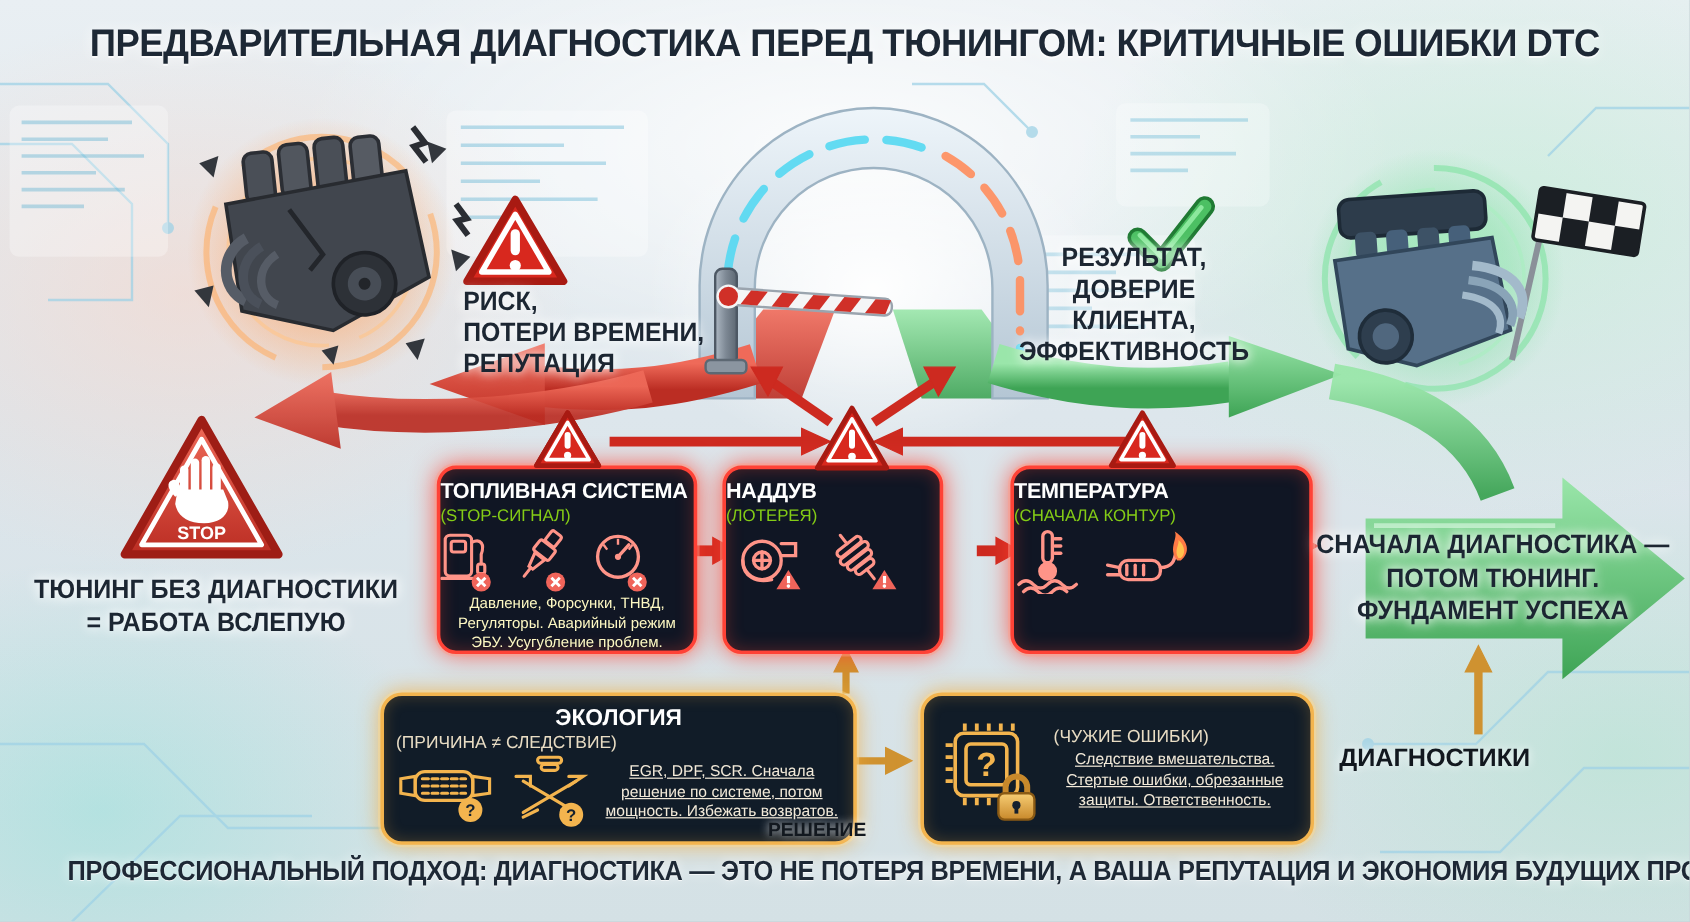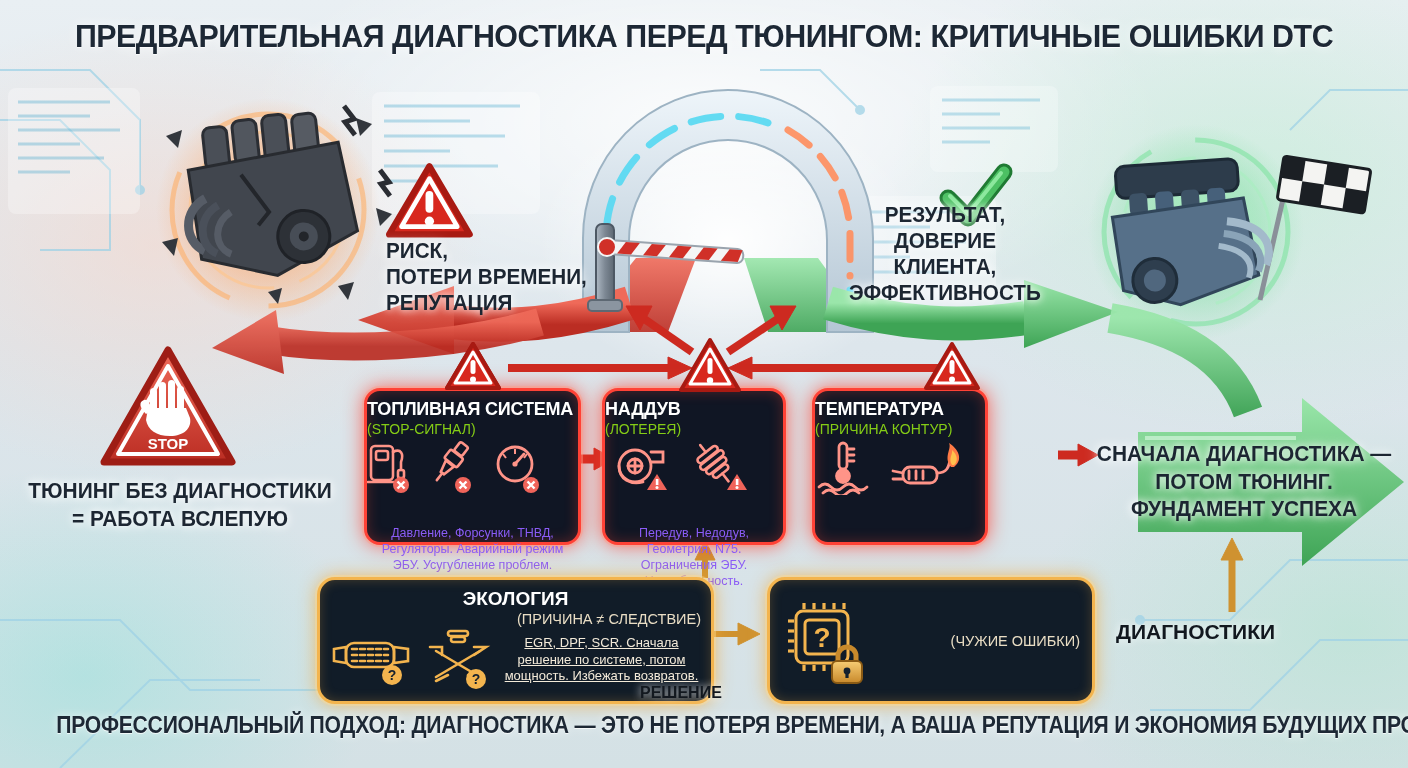--- a/index.html
+++ b/index.html
@@ -33,28 +33,28 @@
   .stop-caption{left:12px;top:477px;width:336px;text-align:center;font-size:22px;line-height:1.25;transform:scaleX(.95);z-index:6;}
   .green-caption{left:1083px;top:440px;width:322px;text-align:center;font-size:22px;line-height:1.25;transform:scaleX(.95);z-index:6;}
   .dtc-box{
     top:388px;height:157px;background:#101624;border:3px solid #ff4236;border-radius:16px;
     box-shadow:0 0 0 2px rgba(255,160,140,.45),0 0 20px rgba(255,60,45,.8), inset 0 0 14px rgba(255,70,50,.3);
     display:flex;flex-direction:column;z-index:4;box-sizing:border-box;padding-top:8px;
   }
   .dtc-title{font-size:18px;font-weight:bold;color:#fff;letter-spacing:-.2px;}
   .dtc-sub{font-size:14px;color:#84cc16;margin-top:1px;}
   .dtc-icons{height:56px;display:flex;gap:16px;align-items:center;margin:3px 0 1px;}
-  .dtc-desc{font-size:12.5px;color:#8b5cf6;line-height:1.28;text-align:center;padding:0 10px;margin-top:30px;}
+  .dtc-desc{font-size:12.5px;color:#fef9c3;line-height:1.28;text-align:center;padding:0 10px;}
   .gold-box{
     top:577px;height:127px;background:#111c28;border:3px solid #f3b44e;border-radius:18px;
     box-shadow:0 0 0 2px rgba(255,222,150,.4),0 0 18px rgba(240,170,60,.8), inset 0 0 12px rgba(240,170,60,.25);
     z-index:4;box-sizing:border-box;
   }
   .gold-title{font-size:19px;font-weight:bold;color:#fff;text-align:center;}
-  .gold-sub{font-size:14.5px;color:#e9ddc4;text-align:right;margin-top:1px;}
+  .gold-sub{font-size:14.5px;color:#e9ddc4;text-align:left;margin-top:1px;}
   .gold-desc{font-size:13px;color:#f3ead9;line-height:1.3;text-align:center;text-decoration:underline;}
   .flow-label{font-weight:bold;color:#12181f;z-index:6;text-shadow:0 0 8px rgba(255,255,255,.9);}
   .tri{z-index:5;}
 </style>
 </head>
 <body>
 
 <div class="canvas">
 
   <svg class="abs" style="left:0;top:0;z-index:1;" width="1408" height="768" viewBox="0 0 1408 768">
@@ -413,26 +413,25 @@
             <rect x="-14" y="-8" width="28" height="6" rx="3"></rect>
           <rect x="-12" y="-1" width="24" height="6" rx="3"></rect>
             <rect x="-9" y="6" width="18" height="6" rx="3"></rect>
           <line x1="0" y1="12" x2="0" y2="22"></line>
         </g>
         <polygon points="50,34 60,50 40,50" fill="#f0645a"></polygon>
           <rect x="48.8" y="39" width="2.6" height="6" fill="#fff"></rect>
           <circle cx="50" cy="47.4" r="1.5" fill="#fff"></circle>
       </svg>
     </div>
-    <div class="dtc-desc">Передув, Недодув, Геометрия, N75. Ограничения ЭБУ. Нестабильность.</div>
   </div>
 
-  <div class="abs dtc-box" style="left:812px;width:176px;">
+  <div class="abs dtc-box" style="left:842px;width:252px;">
     <div class="dtc-title">ТЕМПЕРАТУРА</div>
-    <div class="dtc-sub">(ПРИЧИНА КОНТУР)</div>
+    <div class="dtc-sub">(СНАЧАЛА КОНТУР)</div>
     <div class="dtc-icons">
       <svg width="58" height="54" viewBox="0 0 58 54">
         <g stroke="#ff9488" stroke-width="2.8" fill="none" stroke-linecap="round">
           <rect x="24" y="2" width="8" height="26" rx="4"></rect>
           <line x1="34" y1="8" x2="39" y2="8"></line>
             <line x1="34" y1="14" x2="39" y2="14"></line>
             <line x1="34" y1="20" x2="39" y2="20"></line>
           <circle cx="28" cy="35" r="6.5" fill="#ff9488"></circle>
           <path d="M4,46 q6,-6 12,0 t12,0 t12,0 t12,0"></path>
             <path d="M8,52 q6,-6 12,0 t12,0 t12,0"></path>
@@ -511,20 +510,21 @@
       <text x="40" y="52" text-anchor="middle" font-family="Liberation Sans, sans-serif" font-size="28" font-weight="bold" fill="#f3b44e">?</text>
       <g transform="translate(50,52)">
         <path d="M6,14 V9 a9,9 0 0 1 18,0 V14" fill="none" stroke="#c8892b" stroke-width="5"></path>
         <rect x="0" y="14" width="30" height="22" rx="5" fill="url(#goldGrad)" stroke="#8a5a14" stroke-width="2"></rect>
         <circle cx="15" cy="24" r="3.4" fill="#14202e"></circle>
           <rect x="13.4" y="25" width="3.2" height="6" fill="#14202e"></rect>
       </g>
     </svg>
     <div style="flex:1;">
       <div class="gold-sub">(ЧУЖИЕ ОШИБКИ)</div>
+      <div class="gold-desc" style="margin-top:3px;">Следствие вмешательства. Стертые ошибки, обрезанные защиты. Ответственность.</div>
     </div>
   </div>
 
   <div class="abs flow-label" style="left:640px;top:646px;width:130px;text-align:left;font-size:16px;margin-top:38px;">РЕШЕНИЕ</div>
   <div class="abs flow-label" style="left:1116px;top:620px;font-size:21px;">ДИАГНОСТИКИ</div>
 
   <div class="abs footer">ПРОФЕССИОНАЛЬНЫЙ ПОДХОД: ДИАГНОСТИКА — ЭТО НЕ ПОТЕРЯ ВРЕМЕНИ, А ВАША РЕПУТАЦИЯ И ЭКОНОМИЯ БУДУЩИХ ПРОБЛЕМ.</div>
 </div>
 
 </body></html>

